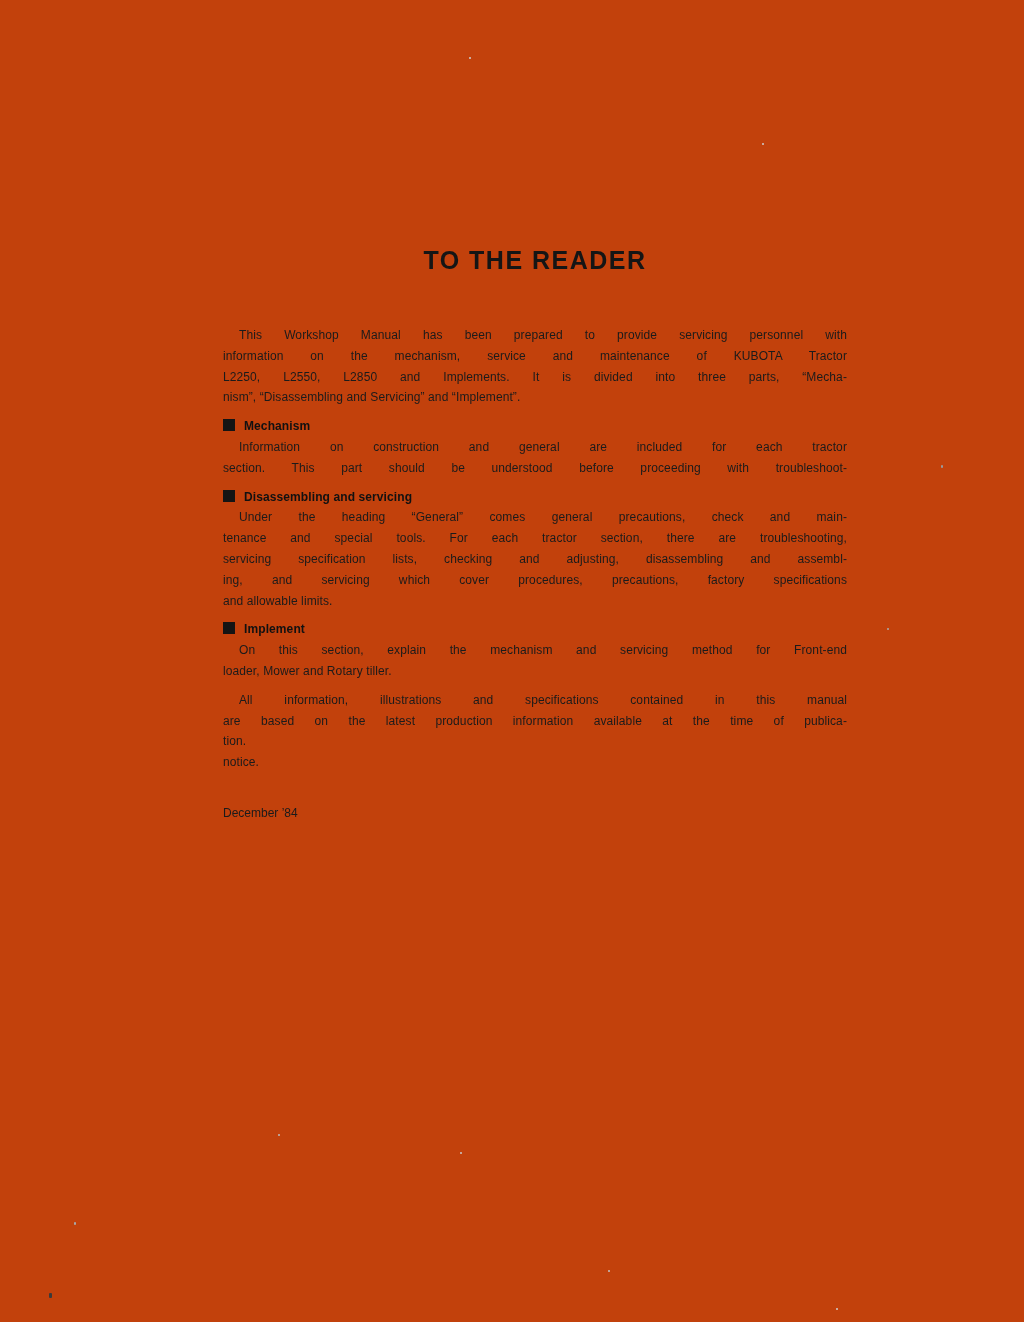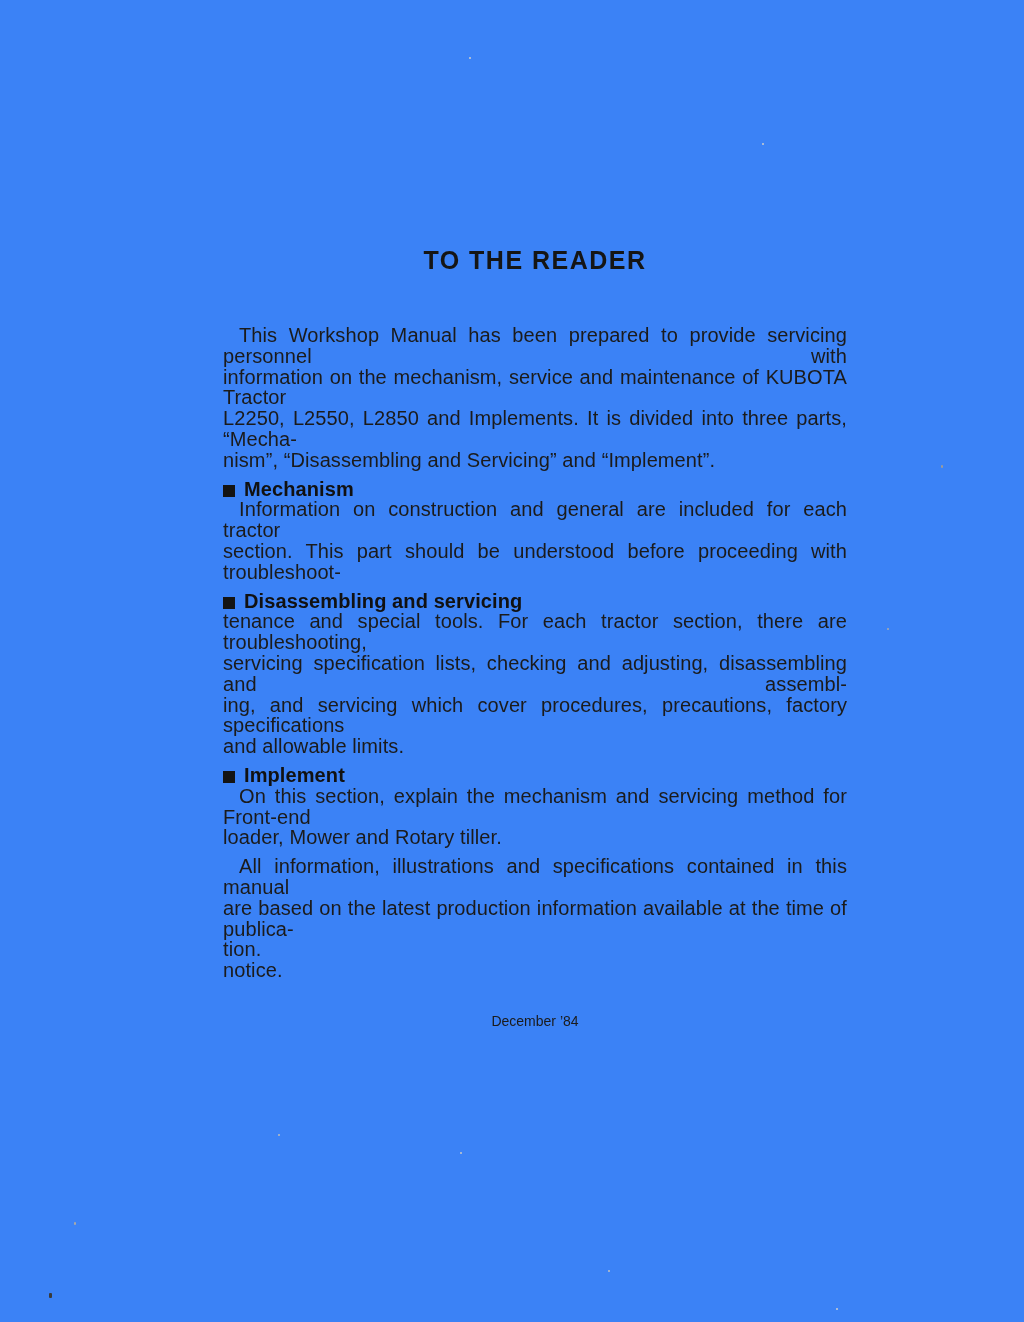--- a/index.html
+++ b/index.html
@@ -1,41 +1,41 @@
 <!DOCTYPE html>
 <html><head>
 <meta charset="utf-8">
 <style>
   html, body { margin: 0; padding: 0; background: #f4f4f2; }
   .page {
     position: relative;
     width: 1024px;
     height: 1322px;
-    background: #3b82f6;
+    background: #c2410c;
     overflow: hidden;
     color: #1b1b1b;
     font-family: "Liberation Sans", "DejaVu Sans", sans-serif;
   }
   .title {
     margin: 245px 0 0 0;
     width: 624px;
     padding-left: 223px;
     text-align: center;
     font-size: 25px;
     line-height: 30px;
     font-weight: bold;
     letter-spacing: 1.5px;
     color: #151515;
   }
   .column {
     position: relative;
     margin-top: 50px;
     margin-left: 223px;
     width: 624px;
-    font-size: 20px;
+    font-size: 12px;
     line-height: 20.8px;
     letter-spacing: 0.1px;
   }
   .block + .block { margin-top: 8px; }
   .block.heading + .block { margin-top: 0; }
   .block.heading {
     font-weight: bold;
     color: #111;
   }
   .bullet {
@@ -51,22 +51,22 @@
     text-align: justify;
     text-align-last: justify;
     white-space: normal;
   }
   .line.first { text-indent: 16px; }
   .line.last { text-align-last: left; }
   .date {
     margin-top: 30px;
     margin-left: 223px;
     width: 624px;
-    text-align: center;
-    font-size: 14px;
+    text-align: left;
+    font-size: 12px;
     line-height: 21px;
     color: #1b1b1b;
   }
   .speck { position: absolute; border-radius: 1px; }
 </style>
 </head>
 <body>
 
 <div class="page">
   <h1 class="title">TO THE READER</h1>
@@ -82,20 +82,21 @@
       <div class="block heading"><span class="bullet"></span><span class="heading-label">Mechanism</span></div>
       <div class="block text">
         <div class="para">
           <div class="line first">Information on construction and general are included for each tractor</div>
           <div class="line">section. This part should be understood before proceeding with troubleshoot-</div>
         </div>
       </div>
       <div class="block heading"><span class="bullet"></span><span class="heading-label">Disassembling and servicing</span></div>
       <div class="block text">
         <div class="para">
+          <div class="line first">Under the heading “General” comes general precautions, check and main-</div>
           <div class="line">tenance and special tools. For each tractor section, there are troubleshooting,</div>
           <div class="line">servicing specification lists, checking and adjusting, disassembling and assembl-</div>
           <div class="line">ing, and servicing which cover procedures, precautions, factory specifications</div>
           <div class="line last">and allowable limits.</div>
         </div>
       </div>
       <div class="block heading"><span class="bullet"></span><span class="heading-label">Implement</span></div>
       <div class="block text">
         <div class="para">
           <div class="line first">On this section, explain the mechanism and servicing method for Front-end</div>

